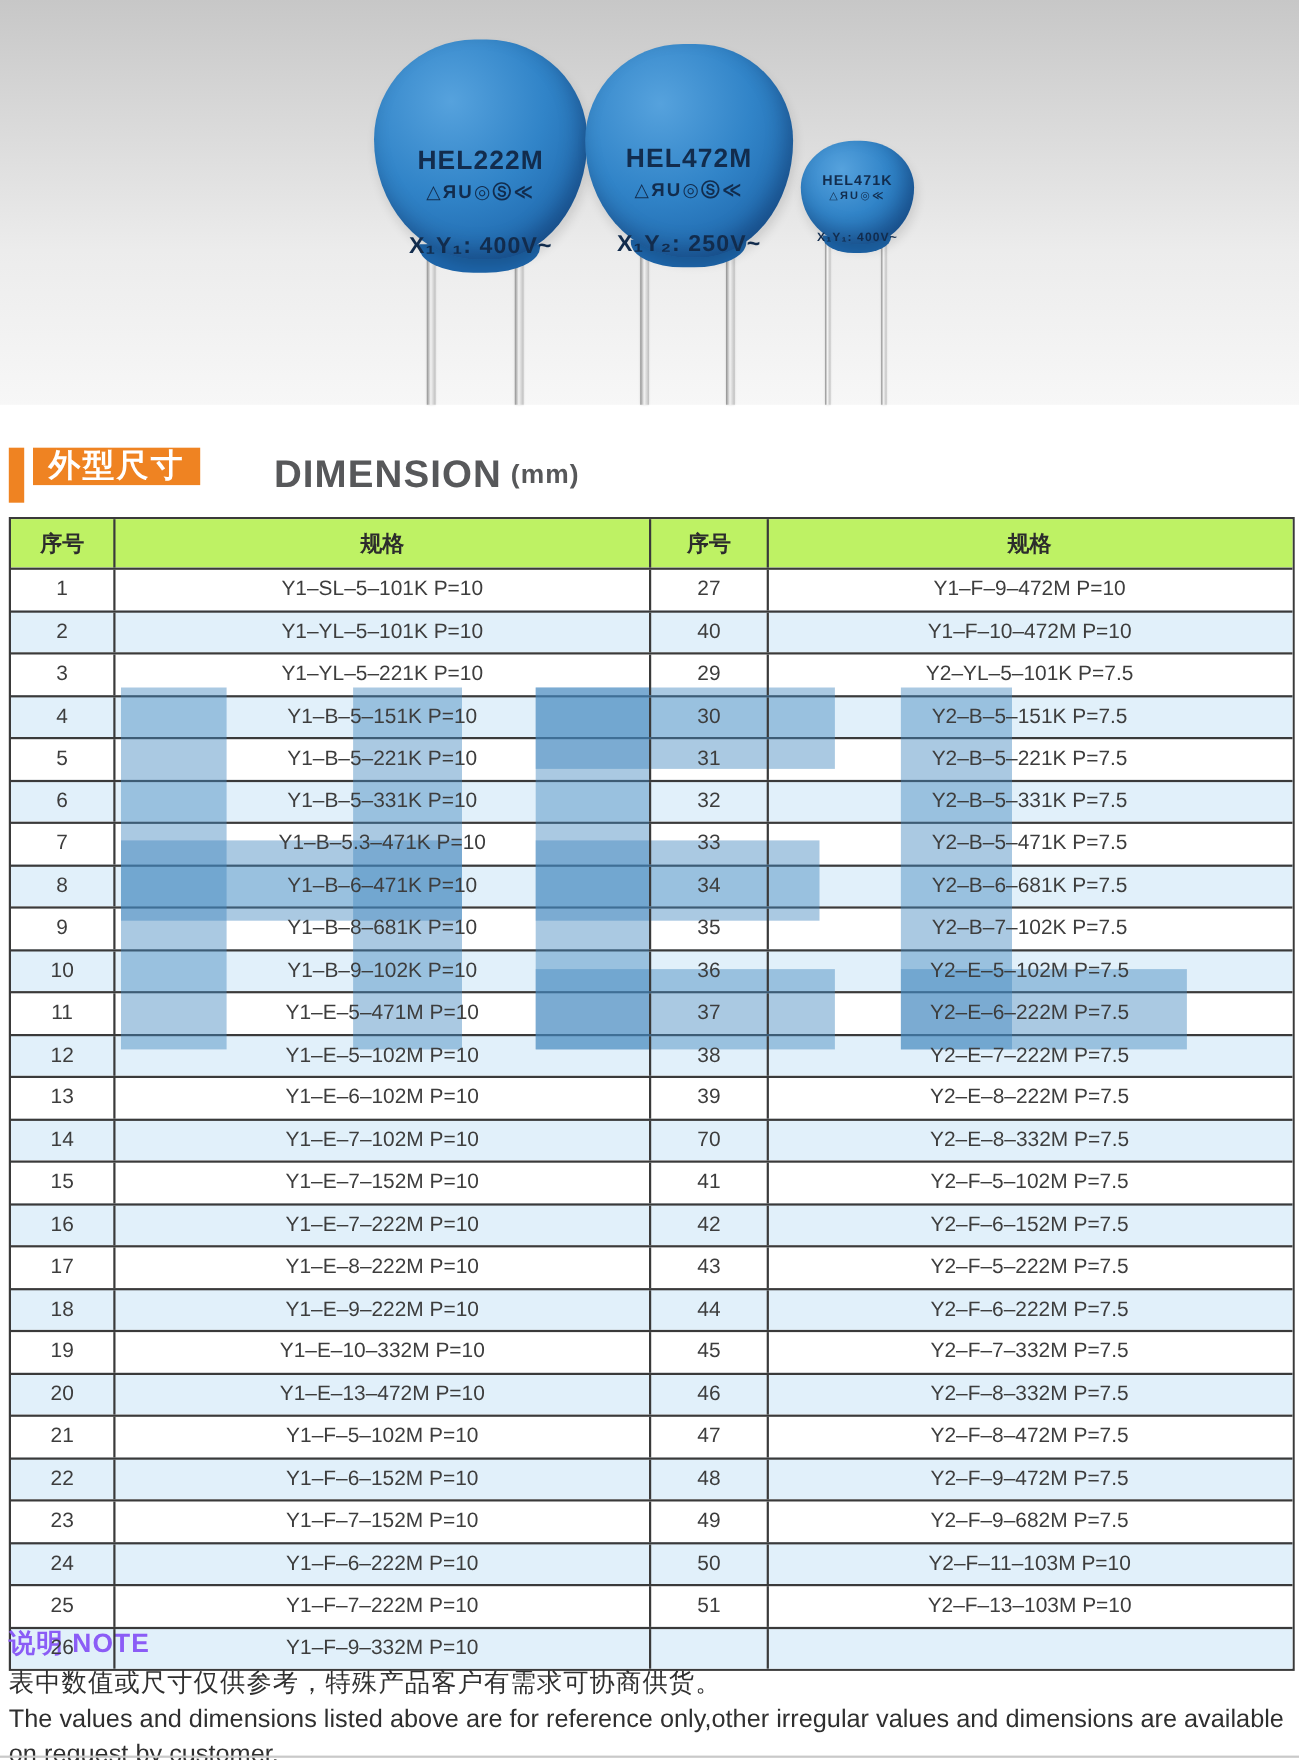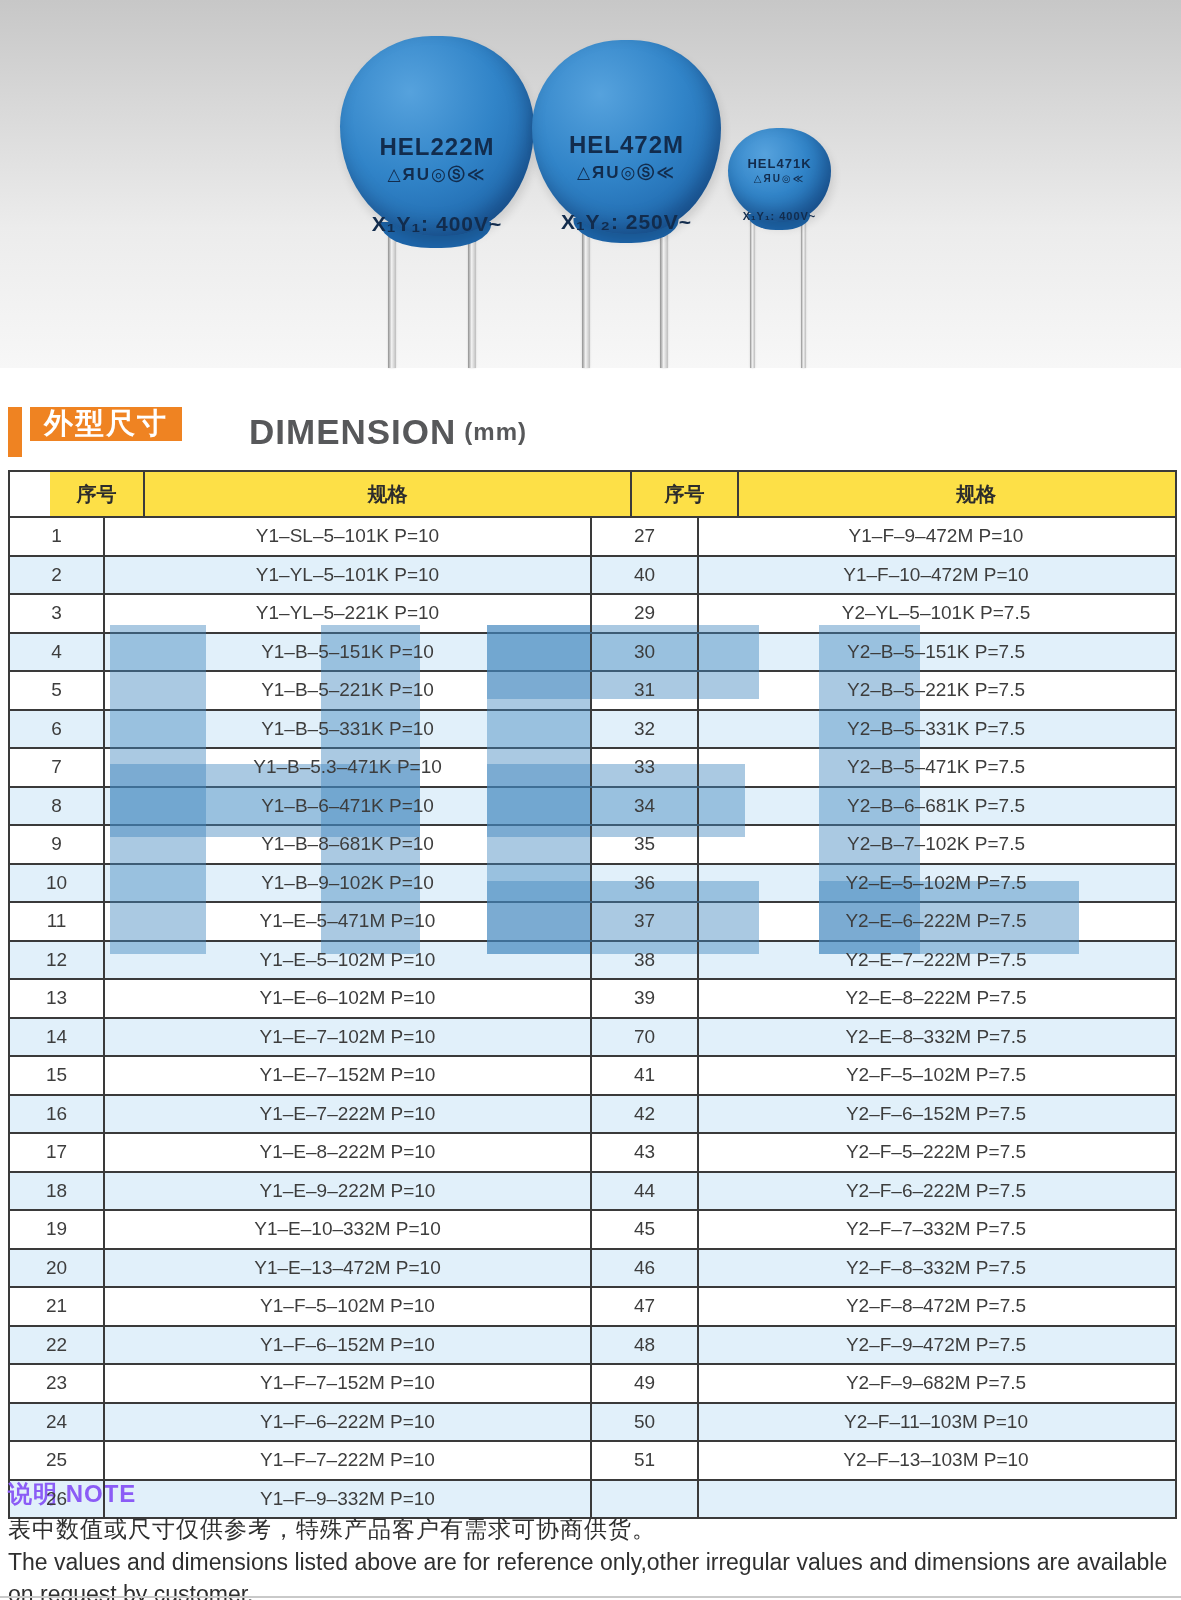--- a/index.html
+++ b/index.html
@@ -49,21 +49,21 @@
   
   .table-wrap{
     position:absolute;left:8px;top:470px;width:1165px;
     border:2px solid #3a3a3a;background:#ffffff;
   }
   .t-row{
     display:grid;grid-template-columns:95px 487px 107px 474px;
     height:36.5px;border-top:2px solid #3a3a3a;background:#ffffff;
   }
   .t-row.alt{background:#e1f0fa;}
-  .t-head{height:44px;border-top:none;background:#fde047;margin-left:40px;}
+  .t-head{height:44px;border-top:none;background:#bef264;}
   .cell{
     position:relative;z-index:2;display:flex;align-items:center;justify-content:center;
     font-size:19px;color:#3d3d3d;white-space:nowrap;overflow:hidden;background:transparent;
   }
   .cell.v{border-right:2px solid #3a3a3a;}
   .t-head .cell{font-weight:bold;font-size:20px;color:#2c2c2c;}
   
   .wm{position:absolute;inset:0;z-index:1;pointer-events:none;}
   .wm div{position:absolute;background:rgba(67,135,191,0.45);}
   .wm-h-l{left:100px;top:153px;width:96px;height:329px;}

